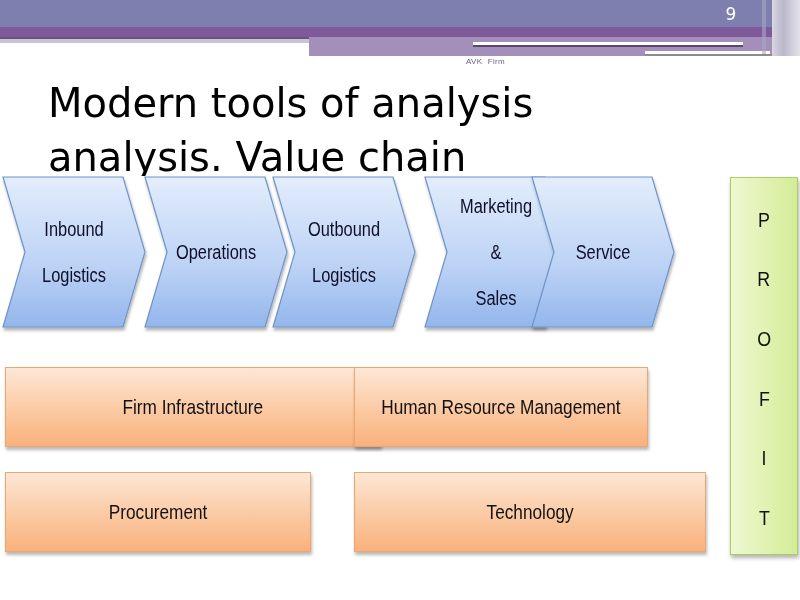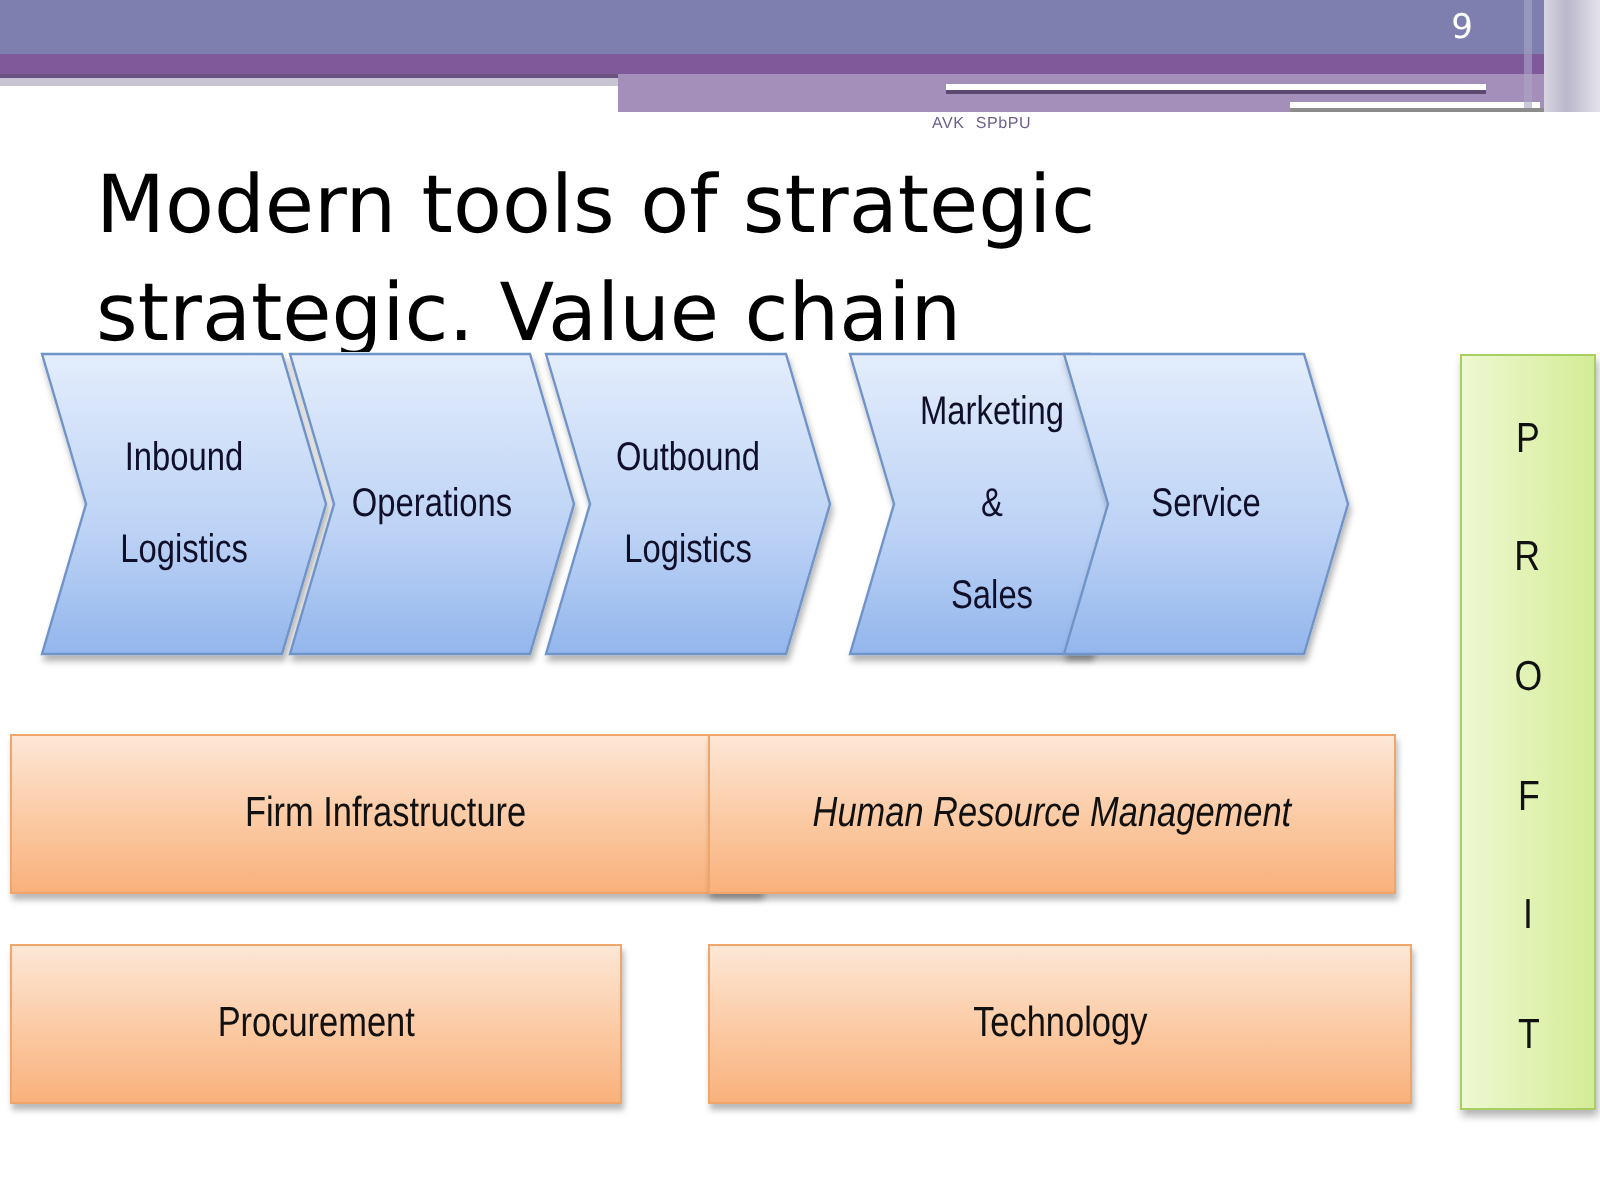--- a/index.html
+++ b/index.html
@@ -63,25 +63,25 @@
 <div class="hdr-grey"></div>
 <div class="hdr-right-block"></div>
 <div class="hdr-white-line1"></div>
 <div class="hdr-dark-line"></div>
 <div class="hdr-white-line2"></div>
 <div class="hdr-grey-line2"></div>
 <div class="hdr-edge2"></div>
 <div class="hdr-edge"></div>
 
 <div class="page-num">9</div>
-<div class="footer-tag">AVK  SPbPU</div>
+<div class="footer-tag">AVK  Firm</div>
 
-<h1 class="title">Modern tools of strategic strategic. Value chain</h1>
+<h1 class="title">Modern tools of analysis analysis. Value chain</h1>
 
-<div class="chevron" style="left:20px;">
+<div class="chevron" style="left:2px;">
   <svg viewBox="0 0 145 154">
     <defs>
       <linearGradient id="cg" x1="0" y1="0" x2="0" y2="1">
         <stop offset="0" stop-color="#e3edfc"></stop>
         <stop offset="0.6" stop-color="#bcd2f5"></stop>
         <stop offset="1" stop-color="#93b6ec"></stop>
       </linearGradient>
       <filter id="sh" x="-10%" y="-10%" width="130%" height="130%">
         <feDropShadow dx="1" dy="3" stdDeviation="1.5" flood-color="#000" flood-opacity="0.3"></feDropShadow>
       </filter>
@@ -128,21 +128,21 @@
     <polygon points="1,1 121,1 143,76 121,151 1,151 23,76" fill="url(#cg)" stroke="#6f93c8" stroke-width="1.2" filter="url(#sh)"></polygon>
   </svg>
   <div class="chev-label">
     <span>Service</span>
   </div>
 </div>
 
 <div class="support" style="left:5px; top:367px; width:376px;">
   <span>Firm Infrastructure</span>
 </div>
-<div class="support" style="left:354px; top:367px; width:344px;font-style:italic;">
+<div class="support" style="left:354px; top:367px; width:294px;">
   <span>Human Resource Management</span>
 </div>
 <div class="support" style="left:5px; top:472px; width:306px;">
   <span>Procurement</span>
 </div>
 <div class="support" style="left:354px; top:472px; width:352px;align-items:center;">
   <span>Technology</span>
 </div>
 
 <div class="profit">

